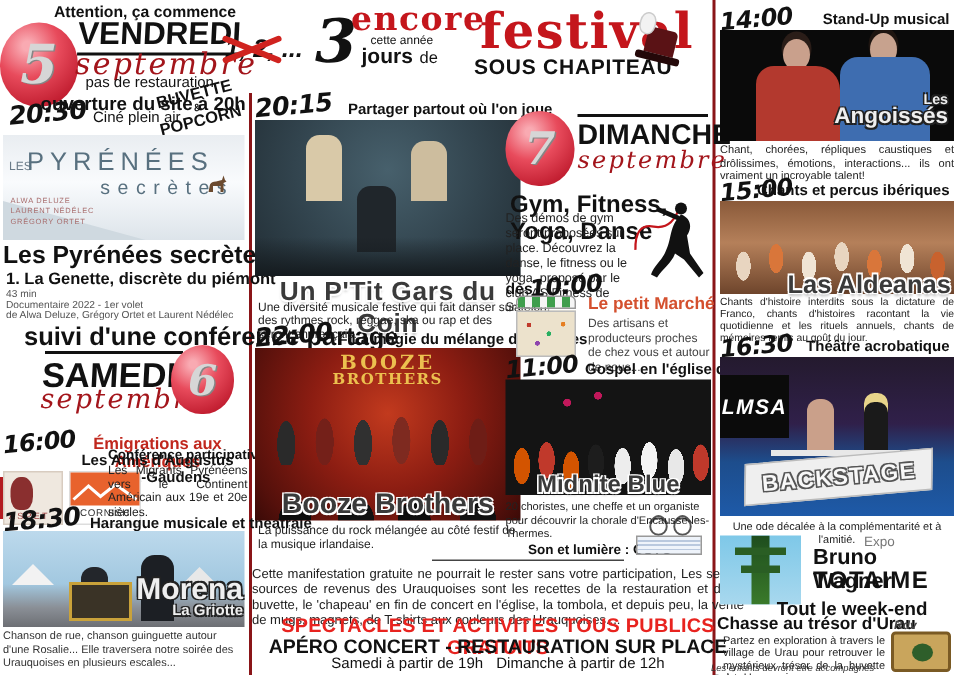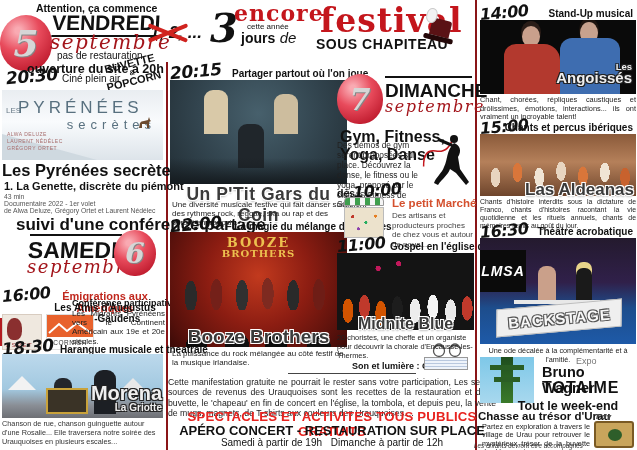--- a/index.html
+++ b/index.html
@@ -25,21 +25,21 @@
   #v-month { left:50px; top:30px; font-size:20px; }
   #v-note { left:57px; top:50px; font-size:10px; }
   #opening { left:27px; top:62px; font-size:12.5px; font-weight:bold; }
   #counting { left:150px; top:23px; font-size:17px; font-weight:bold; font-style:italic; }
   .crossbar { position:absolute; left:147px; top:31px; width:42px; height:3.5px; background:#d0231f; border-radius:2px; }
   #cross1 { transform:rotate(22deg); } #cross2 { transform:rotate(-22deg); }
   #big3 { left:210px; top:4px; font-size:40px; font-weight:bold; font-style:italic; font-family:"DejaVu Serif",serif; }
   #encore { left:234px; top:0px; font-size:22px; font-weight:bold; letter-spacing:1px; color:#c4161c; font-family:"DejaVu Serif",serif; }
   #year-note { left:247px; top:22px; font-size:8px; }
   #jours-de { left:241px; top:29px; }
-  #jours-de .j { font-size:14px; font-weight:800; } #jours-de .d { font-size:15px;font-style:italic; }
+  #jours-de .j { font-size:14px; font-weight:800; } #jours-de .d { font-size:11px; }
   #festival { left:320px; top:1px; font-size:33px; font-weight:bold; color:#c4161c; font-family:"DejaVu Serif",serif; letter-spacing:1px; }
   #sous { left:316px; top:36px; font-size:14px; font-weight:800; letter-spacing:0.5px; }
   #tophat { left:430px; top:20px; transform:rotate(14deg); }
   #tophat .glove { position:absolute; left:-7px; top:-9px; width:11px; height:15px; background:#f2f2f2; border:1px solid #ccc; border-radius:45%; }
   #tophat .crown { width:20px; height:17px; background:#5a1215; border-radius:3px 3px 0 0; }
   #tophat .brim { width:30px; height:5px; background:#240809; border-radius:2px; margin-left:-5px; }
 
   #vline1 { left:166px; top:62px; height:388px; }
   #vline2 { left:475px; top:0px; height:450px; }
   #red-edge { left:0px; top:318px; width:3px; height:28px; background:#b31b20; }

